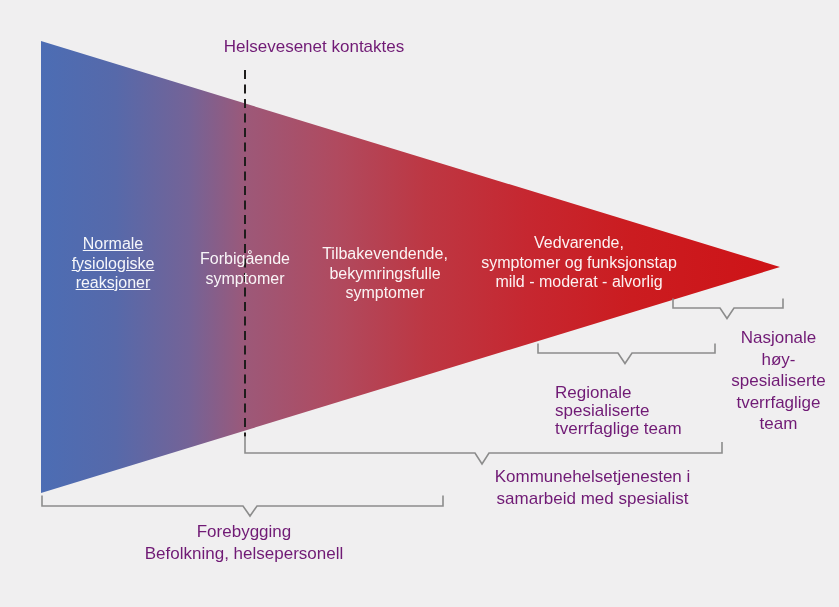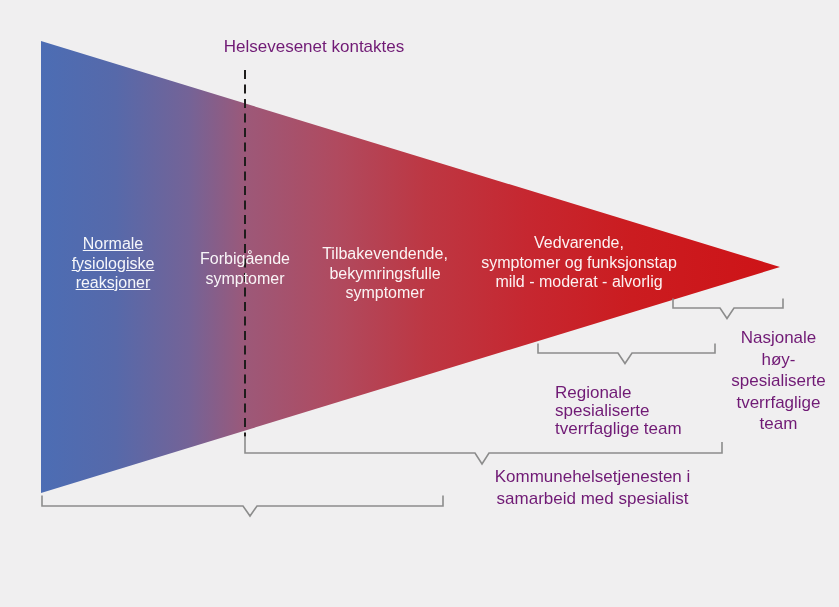--- a/index.html
+++ b/index.html
@@ -86,20 +86,22 @@
 symptomer</div>
 
   <div class="label stage-label stage-2">Tilbakevendende,
 bekymringsfulle
 symptomer</div>
 
   <div class="label stage-label stage-3">Vedvarende,
 symptomer og funksjonstap
 mild - moderat - alvorlig</div>
 
+  <div class="label svc-forebygging">Forebygging
+Befolkning, helsepersonell</div>
 
   <div class="label svc-kommune">Kommunehelsetjenesten i
 samarbeid med spesialist</div>
 
   <div class="label svc-regionale">Regionale
 spesialiserte
 tverrfaglige team</div>
 
   <div class="label svc-nasjonale">Nasjonale
 høy-

